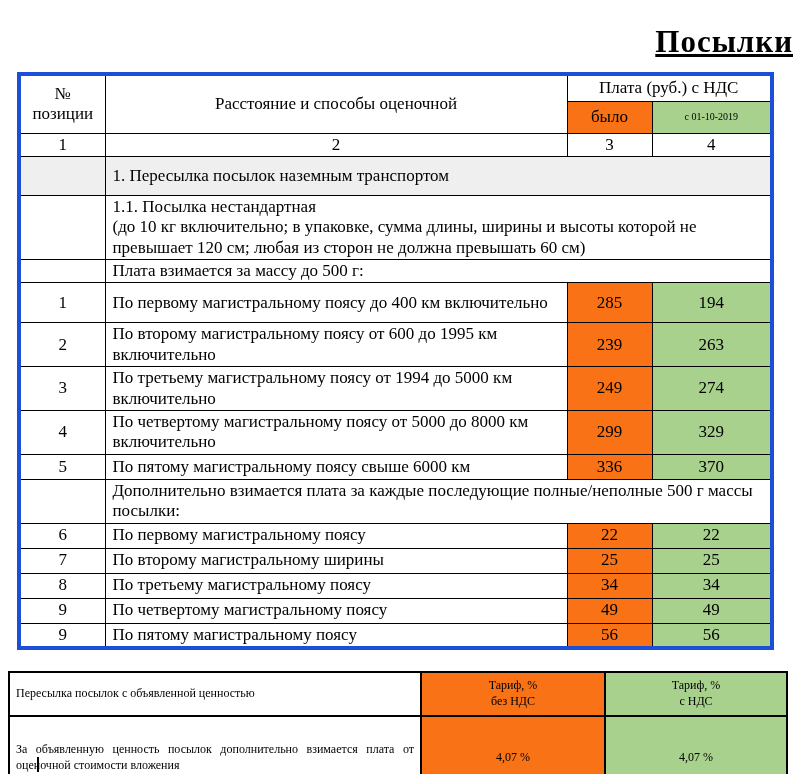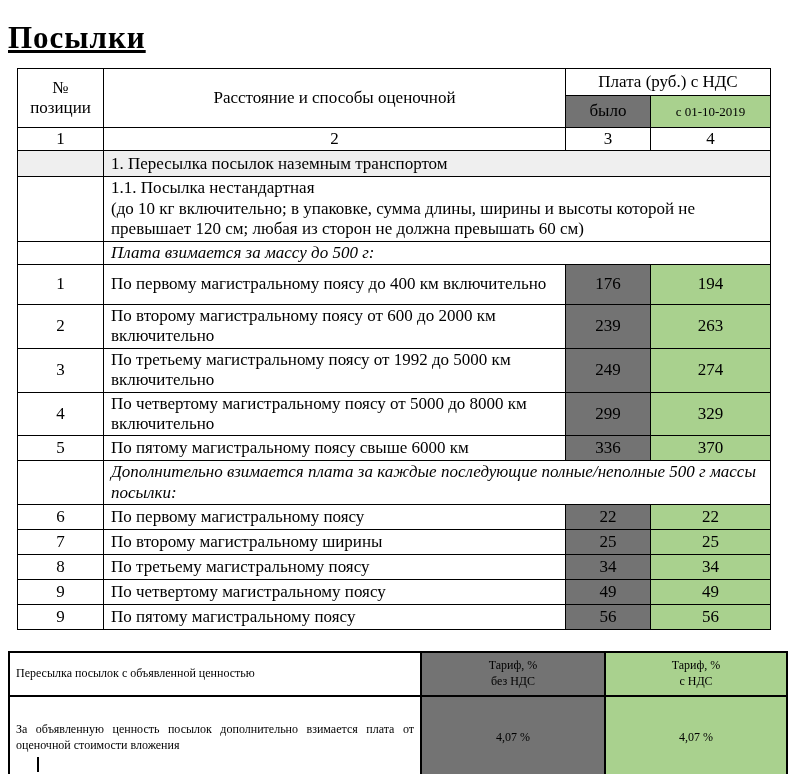--- a/index.html
+++ b/index.html
@@ -10,57 +10,57 @@
     font-family: "Liberation Serif", "DejaVu Serif", serif;
     color: #000000;
   }
   .page {
     position: relative;
     width: 793px;
     height: 774px;
     overflow: hidden;
   }
   .doc-title {
-    margin: 8px;
-    padding-top: 12px;
-    text-align: left;
+    margin: 0;
+    padding-top: 24px;
+    text-align: right;
     font-size: 31px;
     font-weight: bold;
     text-decoration: underline;
     letter-spacing: 1px;
   }
   
   table.tariff {
     border-collapse: collapse;
     table-layout: fixed;
     width: 753px;
     margin: 12px 0 0 17px;
     font-size: 17px;
   }
   table.tariff td, table.tariff th {
     border: 1px solid #000000;
     padding: 1px 4px;
     vertical-align: middle;
     font-weight: normal;
     line-height: 1.2;
   }
-  table.tariff { border: 1px solid #1d4ed8; }
+  table.tariff { border: 4px solid #1d4ed8; }
   .col-pos   { width: 86px;  text-align: center; }
   .col-desc  { width: 462px; text-align: left; }
   .col-was   { width: 85px;  text-align: center; }
   .col-new   { width: 120px; text-align: center; }
   .c-center  { text-align: center; }
   .c-left    { text-align: left; padding-left: 7px !important; }
-  .bg-orange { background: #737373; }
+  .bg-orange { background: #f97316; }
   .bg-green  { background: #A9D18E; }
   .bg-gray   { background: #EFEFEF; }
   .bold      { font-weight: normal; }
-  .bold-italic { font-weight: bold; font-style: italic; }
-  .small-bold { font-weight: bold; font-size: 13px; }
-  .row-h-group   { height: 26px; }
+  .bold-italic { font-weight: bold; }
+  .small-bold { font-weight: bold; font-size: 10px; }
+  .row-h-group   { height: 39px; }
   .row-h-nums    { height: 20px; }
   .row-h-two     { height: 40px; }
   .row-h-one     { height: 25px; }
   .row-h-add     { height: 25px; }
   .hdr-top  { height: 27px; }
   .hdr-sub  { height: 32px; }
   .sect11   { height: 62px; }
   .note-row { height: 21px; }
   .note2-row { height: 41px; }
   
@@ -134,32 +134,32 @@
         </td>
       </tr>
       <tr class="note-row">
         <td></td>
         <td colspan="3" class="c-left bold-italic">Плата взимается за массу до 500 г:</td>
       </tr>
 
       <tr class="row-h-two">
         <td class="c-center">1</td>
         <td class="c-left">По первому магистральному поясу до 400 км включительно</td>
-        <td class="c-center bg-orange">176</td>
+        <td class="c-center bg-orange">285</td>
         <td class="c-center bg-green">194</td>
       </tr>
       <tr class="row-h-two">
         <td class="c-center">2</td>
-        <td class="c-left">По второму магистральному поясу от 600 до 2000 км включительно</td>
+        <td class="c-left">По второму магистральному поясу от 600 до 1995 км включительно</td>
         <td class="c-center bg-orange">239</td>
         <td class="c-center bg-green">263</td>
       </tr>
       <tr class="row-h-two">
         <td class="c-center">3</td>
-        <td class="c-left">По третьему магистральному поясу от 1992 до 5000 км включительно</td>
+        <td class="c-left">По третьему магистральному поясу от 1994 до 5000 км включительно</td>
         <td class="c-center bg-orange">249</td>
         <td class="c-center bg-green">274</td>
       </tr>
       <tr class="row-h-two">
         <td class="c-center">4</td>
         <td class="c-left">По четвертому магистральному поясу от 5000 до 8000 км включительно</td>
         <td class="c-center bg-orange">299</td>
         <td class="c-center bg-green">329</td>
       </tr>
       <tr class="row-h-one">

